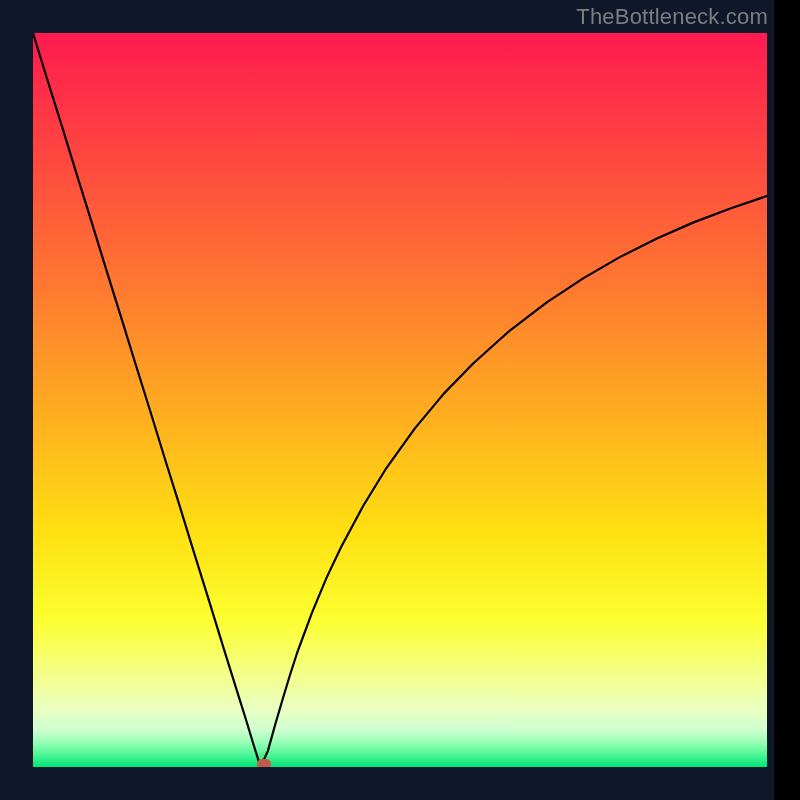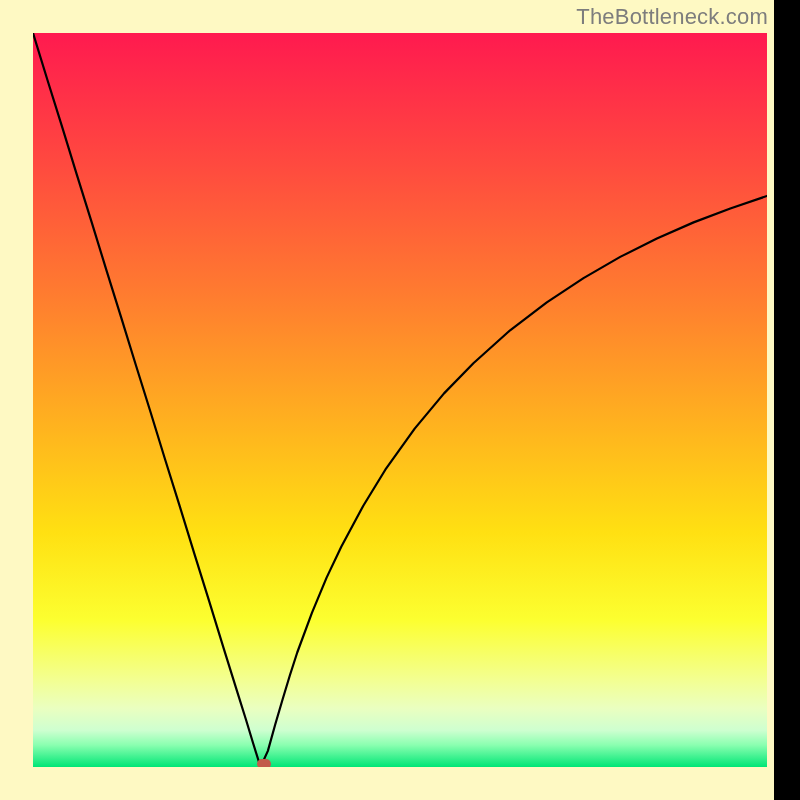--- a/index.html
+++ b/index.html
@@ -1,21 +1,21 @@
 <!DOCTYPE html>
 <html><head>
 <meta charset="utf-8">
 <style>
   * { margin: 0; padding: 0; box-sizing: border-box; }
   html, body { width: 800px; height: 800px; overflow: hidden; background: #000; }
   .frame {
     position: absolute;
     top: 0; left: 0;
     width: 774px; height: 800px;
-    background: #fef9c3;
+    background: #0f172a;
   }
   .plot-area {
     position: absolute;
     top: 33px;
     left: 33px;
     width: 734px;
     height: 734px;
     overflow: hidden;
   }
   .gradient-bg {

